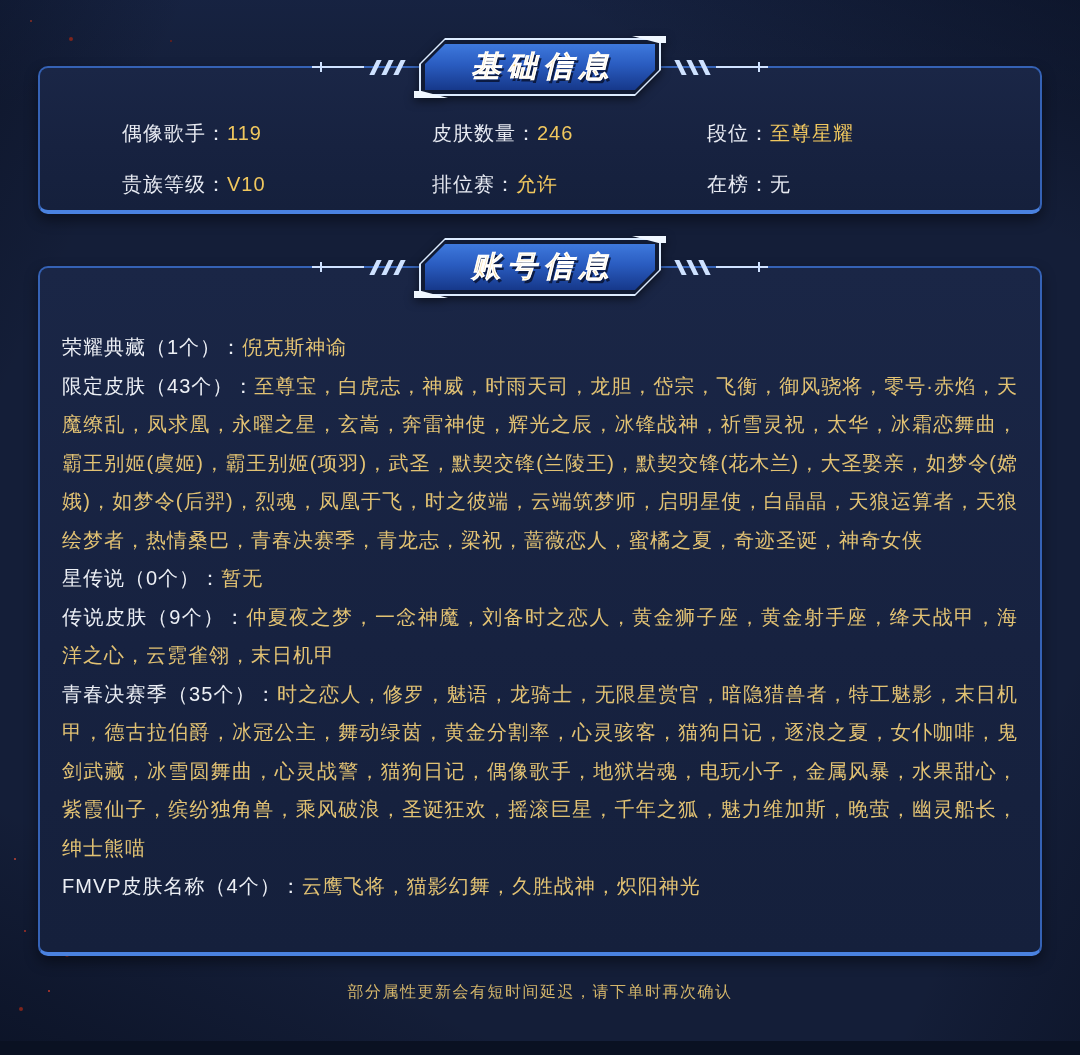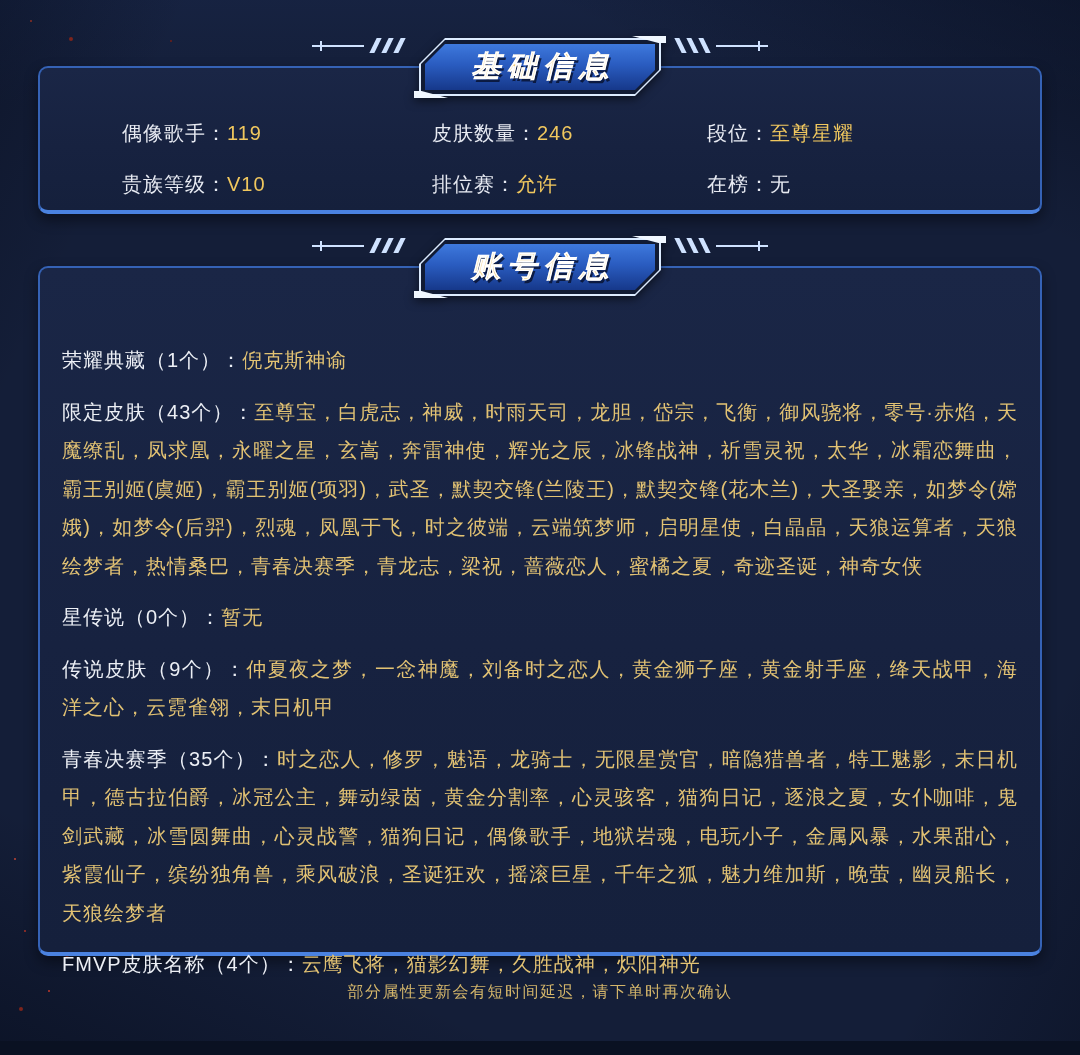--- a/index.html
+++ b/index.html
@@ -37,21 +37,21 @@
     border-bottom: 4px solid #4a82e0;
     border-radius: 10px;
     box-shadow: 0 6px 14px rgba(0,0,0,.45);
   }
   .panel-basic  { top:66px;  height:148px; }
   .panel-account{ top:266px; height:690px; }
 
   
   .panel-header {
     position:absolute; top:-30px; left:50%; transform:translateX(-50%);
-    display:flex; align-items:flex-start; gap:17px; z-index:5;
+    display:flex; align-items:center; gap:17px; z-index:5;
   }
   .side { display:flex; align-items:center; gap:9px; }
   .side.right { transform: scaleX(-1); }
   .hline { position:relative; width:52px; height:2px; background:#cfe2ff; }
   .hline::before { content:""; position:absolute; left:8px; top:-4px; width:2px; height:10px; background:#cfe2ff; }
   .ticks { display:flex; gap:7px; }
   .tick { width:5px; height:15px; background:#cfe2ff; transform: skewX(-26deg); }
   .banner { position:relative; width:242px; height:58px; filter: drop-shadow(0 3px 5px rgba(0,0,0,.55)); }
   .b-outer { position:absolute; inset:0; background:#dcebff;
     clip-path: polygon(26px 0, 100% 0, 100% calc(100% - 26px), calc(100% - 26px) 100%, 0 100%, 0 26px); }
@@ -81,21 +81,20 @@
   .info-label { color:#e7eaf2; }
   .info-value { color:#f0c75e; font-weight:normal; }
   .info-value.plain { color:#e7eaf2; font-weight:normal; }
 
   
   .acct-body { padding: 60px 22px 0 22px; }
   .acct-line {
     font-size:20px; line-height:38.5px; letter-spacing:1px;
     text-align: justify; text-justify: inter-ideograph;
     color:#e2c273;
-    margin-top:13px;
   }
   .acct-label { color:#eceff5; }
   .acct-value { color:#e2c273; }
 
   
   .footer-note {
     position:absolute; top:982px; left:0; width:100%;
     text-align:center; font-size:16px; letter-spacing:1.5px;
     color:#d3b56a;
   }
@@ -184,18 +183,18 @@
           <div class="tick"></div>
       </div>
     </div>
   </div>
 
   <div class="acct-body">
     <p class="acct-line"><span class="acct-label">荣耀典藏（1个）：</span><span class="acct-value">倪克斯神谕</span></p>
     <p class="acct-line"><span class="acct-label">限定皮肤（43个）：</span><span class="acct-value">至尊宝，白虎志，神威，时雨天司，龙胆，岱宗，飞衡，御风骁将，零号·赤焰，天魔缭乱，凤求凰，永曜之星，玄嵩，奔雷神使，辉光之辰，冰锋战神，祈雪灵祝，太华，冰霜恋舞曲，霸王别姬(虞姬)，霸王别姬(项羽)，武圣，默契交锋(兰陵王)，默契交锋(花木兰)，大圣娶亲，如梦令(嫦娥)，如梦令(后羿)，烈魂，凤凰于飞，时之彼端，云端筑梦师，启明星使，白晶晶，天狼运算者，天狼绘梦者，热情桑巴，青春决赛季，青龙志，梁祝，蔷薇恋人，蜜橘之夏，奇迹圣诞，神奇女侠</span></p>
     <p class="acct-line"><span class="acct-label">星传说（0个）：</span><span class="acct-value">暂无</span></p>
     <p class="acct-line"><span class="acct-label">传说皮肤（9个）：</span><span class="acct-value">仲夏夜之梦，一念神魔，刘备时之恋人，黄金狮子座，黄金射手座，绛天战甲，海洋之心，云霓雀翎，末日机甲</span></p>
-    <p class="acct-line"><span class="acct-label">青春决赛季（35个）：</span><span class="acct-value">时之恋人，修罗，魅语，龙骑士，无限星赏官，暗隐猎兽者，特工魅影，末日机甲，德古拉伯爵，冰冠公主，舞动绿茵，黄金分割率，心灵骇客，猫狗日记，逐浪之夏，女仆咖啡，鬼剑武藏，冰雪圆舞曲，心灵战警，猫狗日记，偶像歌手，地狱岩魂，电玩小子，金属风暴，水果甜心，紫霞仙子，缤纷独角兽，乘风破浪，圣诞狂欢，摇滚巨星，千年之狐，魅力维加斯，晚萤，幽灵船长，天狼绘梦者</span></p>
+    <p class="acct-line"><span class="acct-label">青春决赛季（35个）：</span><span class="acct-value">时之恋人，修罗，魅语，龙骑士，无限星赏官，暗隐猎兽者，特工魅影，末日机甲，德古拉伯爵，冰冠公主，舞动绿茵，黄金分割率，心灵骇客，猫狗日记，逐浪之夏，女仆咖啡，鬼剑武藏，冰雪圆舞曲，心灵战警，猫狗日记，偶像歌手，地狱岩魂，电玩小子，金属风暴，水果甜心，紫霞仙子，缤纷独角兽，乘风破浪，圣诞狂欢，摇滚巨星，千年之狐，魅力维加斯，晚萤，幽灵船长，绅士熊喵</span></p>
     <p class="acct-line"><span class="acct-label">FMVP皮肤名称（4个）：</span><span class="acct-value">云鹰飞将，猫影幻舞，久胜战神，炽阳神光</span></p>
   </div>
 </section>
 
 <div class="footer-note">部分属性更新会有短时间延迟，请下单时再次确认</div>
 
 </body></html>

